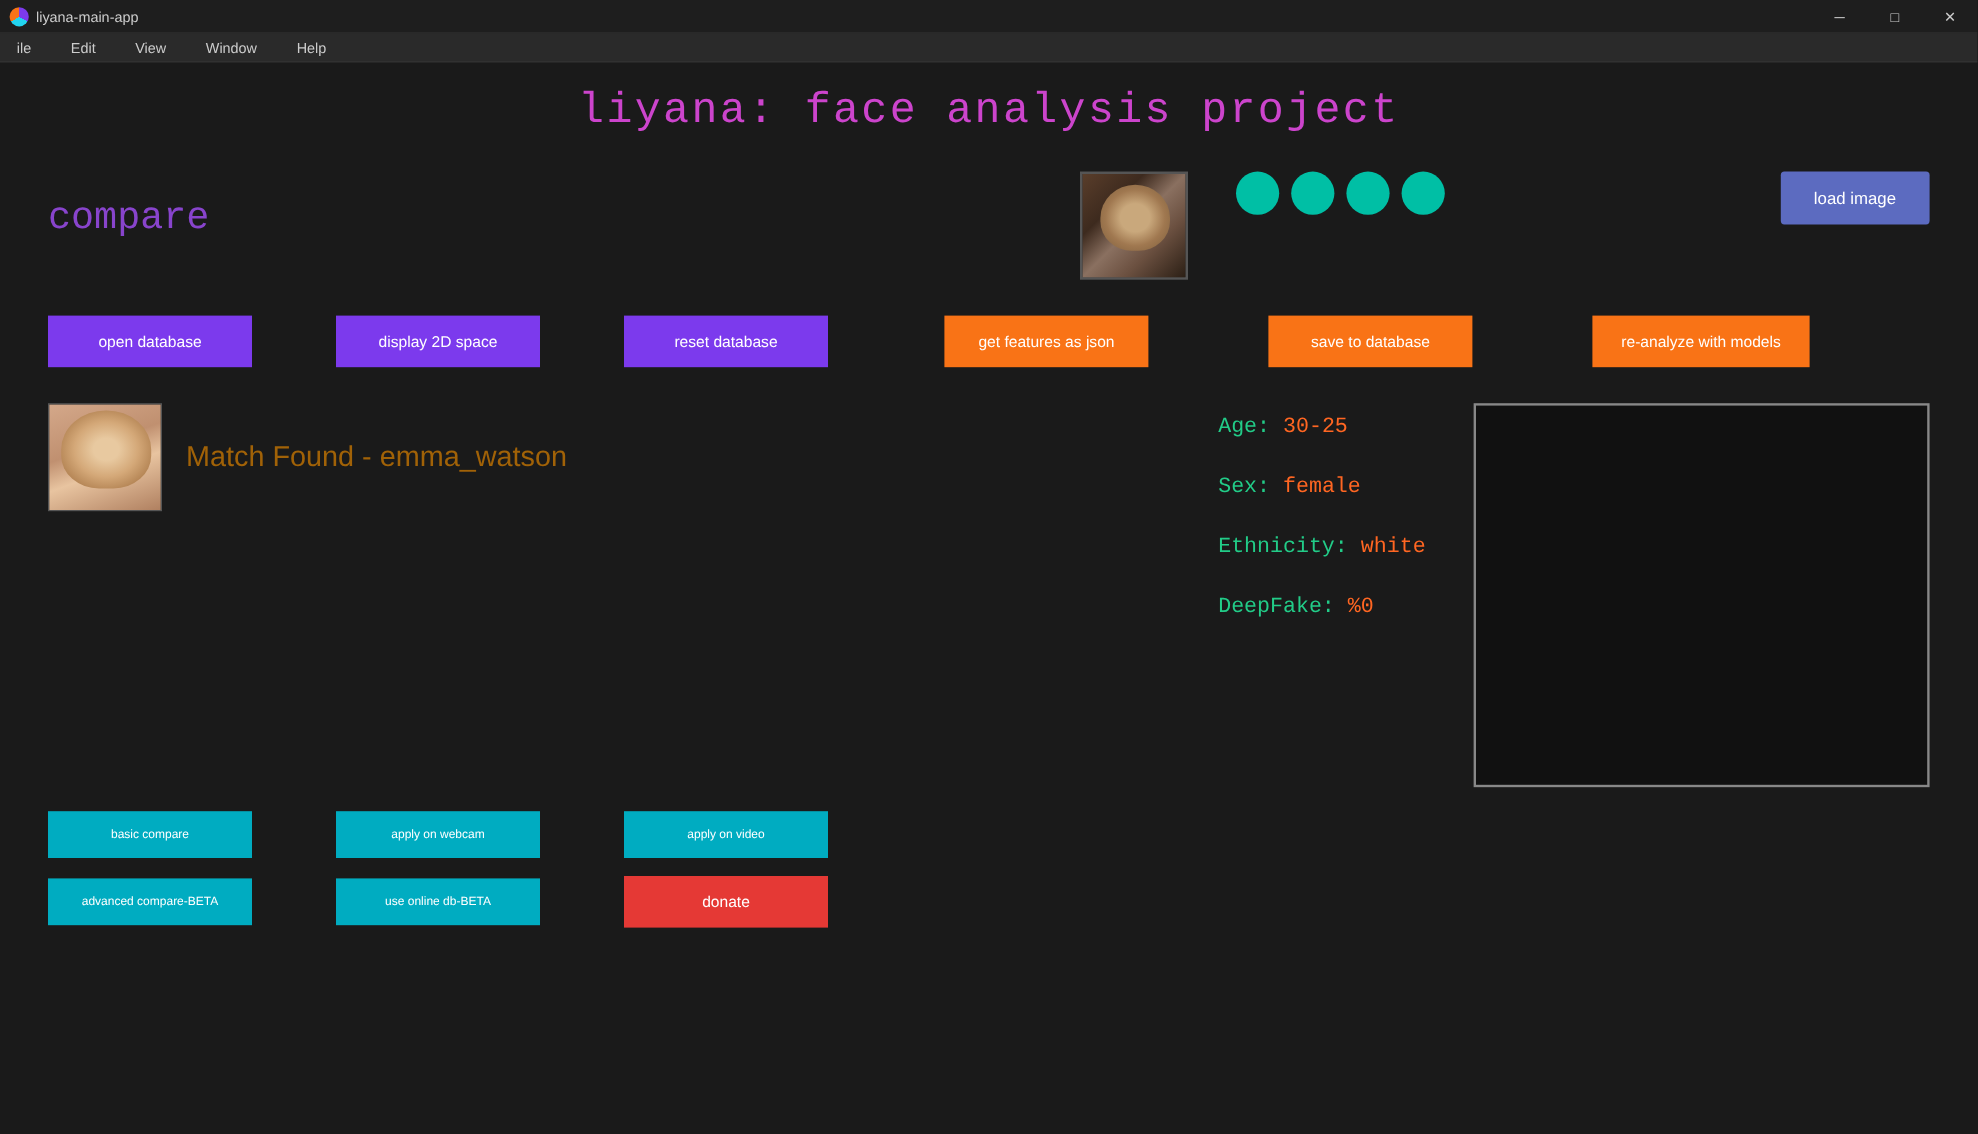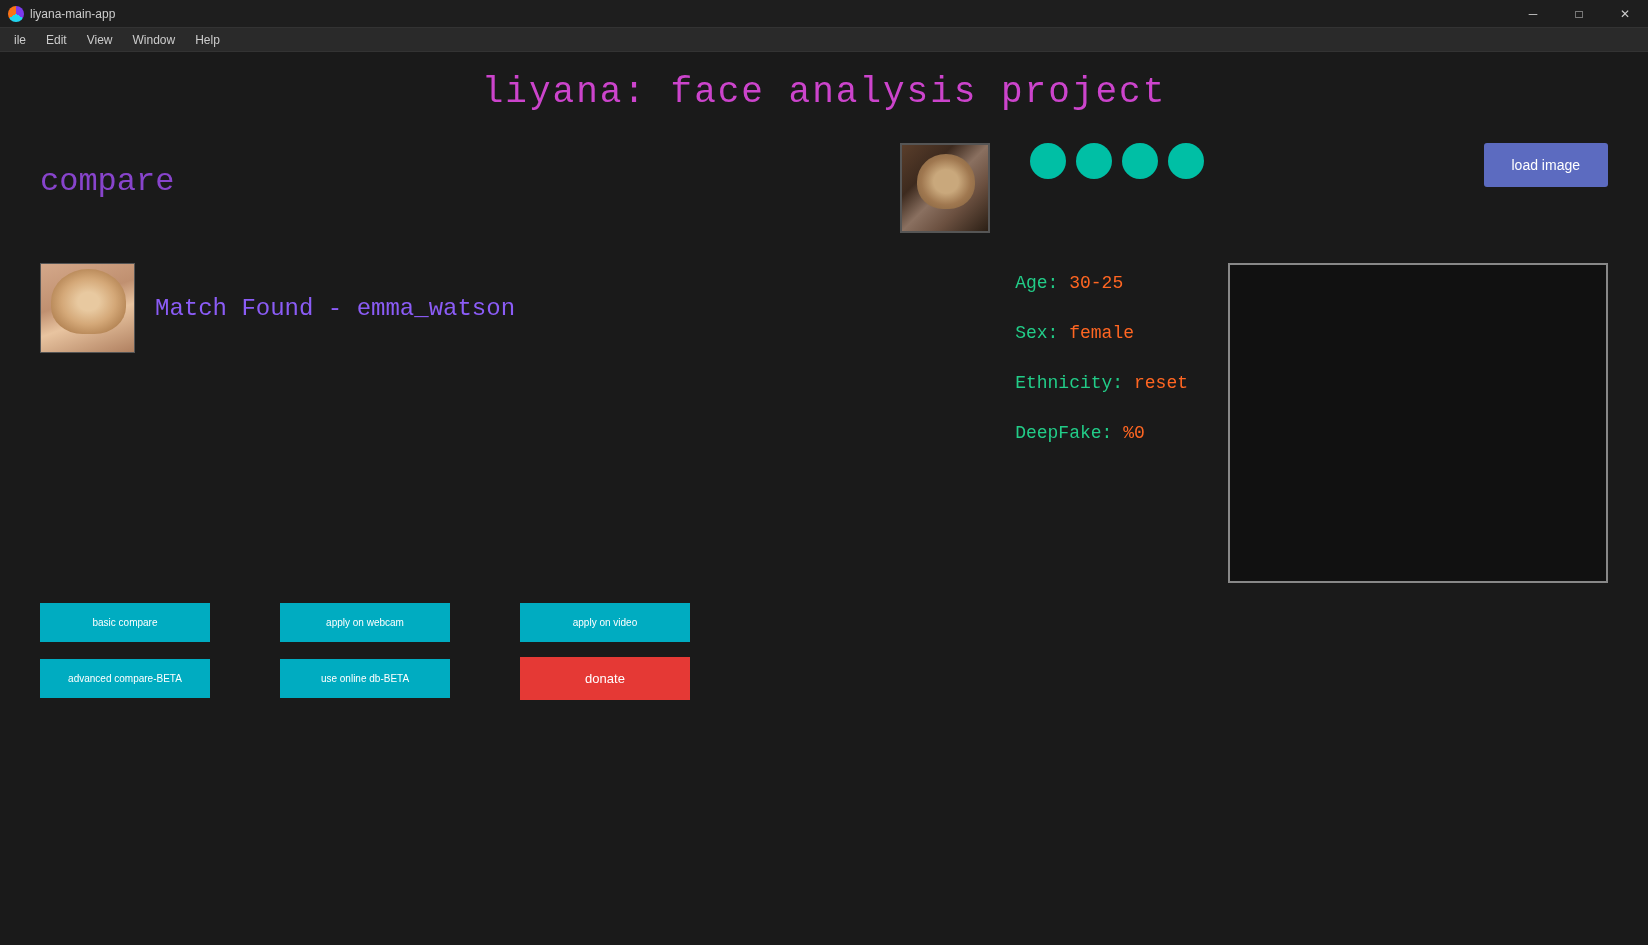--- a/index.html
+++ b/index.html
@@ -50,20 +50,21 @@
     }
 
     
     .menu-bar {
       background: #2a2a2a;
       height: 24px;
       display: flex;
       align-items: center;
       padding: 0 4px;
       border-bottom: 1px solid #333;
+      gap: 13px;
     }
     .menu-item {
       padding: 2px 10px;
       font-size: 12px;
       color: #ccc;
       cursor: pointer;
     }
 
     
     .main-content {
@@ -213,22 +214,22 @@
       content: '';
       position: absolute;
       top: 5px; left: 10px;
       width: 75px; height: 65px;
       background: radial-gradient(ellipse, #e8c9a0 20%, #d4a878 50%, #b08050 80%);
       border-radius: 50% 50% 42% 42%;
     }
 
     .match-text {
       font-size: 24px;
-      font-family: Liberation Mono, monospace;
-      color: #8b5cf6;
+      font-family: Liberation Sans, sans-serif;
+      color: #a16207;
       font-weight: 300;
     }
 
     .right-panel {
       margin-left: auto;
       display: flex;
       gap: 40px;
     }
 
     .stats-panel {
@@ -313,20 +314,29 @@
         <div class="color-dot" style="background:#00bfa5;"></div>
         <div class="color-dot" style="background:#00bfa5;"></div>
       </div>
 
       <div style="flex:1;min-width:200px;"></div>
 
       <button class="load-image-btn">load image</button>
     </div>
   </div>
 
+  <div class="btn-row">
+    <button class="btn-purple">open database</button>
+    <button class="btn-purple">display 2D space</button>
+    <button class="btn-purple">reset database</button>
+    <div style="flex:1;"></div>
+    <button class="btn-orange">get features as json</button>
+    <button class="btn-orange">save to database</button>
+    <button class="btn-orange">re-analyze with models</button>
+  </div>
 
   <div class="middle-section" style="margin-top:30px;">
     <div class="left-panel">
       <div class="match-face-img"></div>
       <div class="match-text">Match Found - emma_watson</div>
     </div>
 
     <div class="right-panel">
       <div class="stats-panel">
         <div class="stat-line">
@@ -335,21 +345,21 @@
           <span class="stat-value">30-25</span>
         </div>
         <div class="stat-line">
           <span class="stat-label">Sex:</span>
           <span> </span>
           <span class="stat-value">female</span>
         </div>
         <div class="stat-line">
           <span class="stat-label">Ethnicity:</span>
           <span> </span>
-          <span class="stat-value">reset</span>
+          <span class="stat-value">white</span>
         </div>
         <div class="stat-line">
           <span class="stat-label">DeepFake:</span>
           <span> </span>
           <span class="stat-value">%0</span>
         </div>
       </div>
 
       <div class="preview-box"></div>
     </div>

